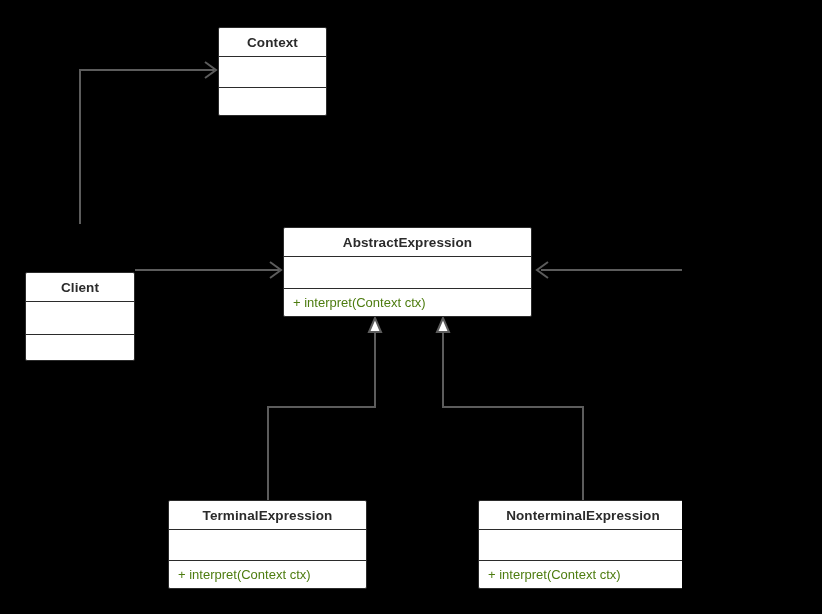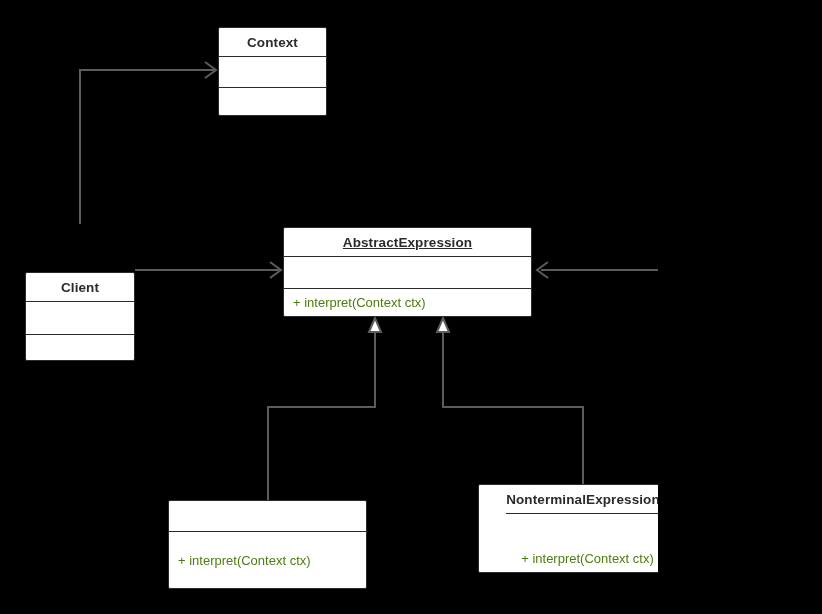--- a/index.html
+++ b/index.html
@@ -9,20 +9,21 @@
   }
   body {
     font-family: "Liberation Sans", sans-serif;
   }
   #canvas {
     position: relative;
     width: 658px;
     height: 614px;
     background: #000000;
     overflow: hidden;
+    padding-left: 24px;
   }
   .uml-class {
     position: absolute;
     background: #ffffff;
     border: 1px solid #2b2b2b;
     border-radius: 2px;
     box-sizing: border-box;
     display: flex;
     flex-direction: column;
     z-index: 5;
@@ -91,29 +92,30 @@
     <div class="uml-row uml-methods empty" style="flex:1;"></div>
   </div>
 
   <div class="uml-class" style="left:25px; top:224px; width:110px; height:89px;margin-top:48px;">
     <div class="uml-row uml-title" style="height:29px;">Client</div>
     <div class="uml-row uml-attrs" style="height:33px;"></div>
     <div class="uml-row uml-methods empty" style="flex:1;"></div>
   </div>
 
   <div class="uml-class" style="left:283px; top:227px; width:249px; height:90px;">
-    <div class="uml-row uml-title" style="height:29px;text-decoration:underline;">AbstractExpression</div>
+    <div class="uml-row uml-title" style="height:29px;">AbstractExpression</div>
     <div class="uml-row uml-attrs" style="height:32px;"></div>
     <div class="uml-row uml-methods" style="flex:1;">+ interpret(Context ctx)</div>
   </div>
 
   <div class="uml-class" style="left:168px; top:500px; width:199px; height:89px;">
+    <div class="uml-row uml-title" style="height:29px;">TerminalExpression</div>
     <div class="uml-row uml-attrs" style="height:31px;"></div>
     <div class="uml-row uml-methods" style="flex:1;">+ interpret(Context ctx)</div>
   </div>
 
-  <div class="uml-class" style="left:478px; top:484px; width:210px; height:89px;align-items:center;">
+  <div class="uml-class" style="left:478px; top:500px; width:210px; height:89px;">
     <div class="uml-row uml-title" style="height:29px;">NonterminalExpression</div>
     <div class="uml-row uml-attrs" style="height:31px;"></div>
     <div class="uml-row uml-methods" style="flex:1;">+ interpret(Context ctx)</div>
   </div>
 
 </div>
 
 </body></html>

